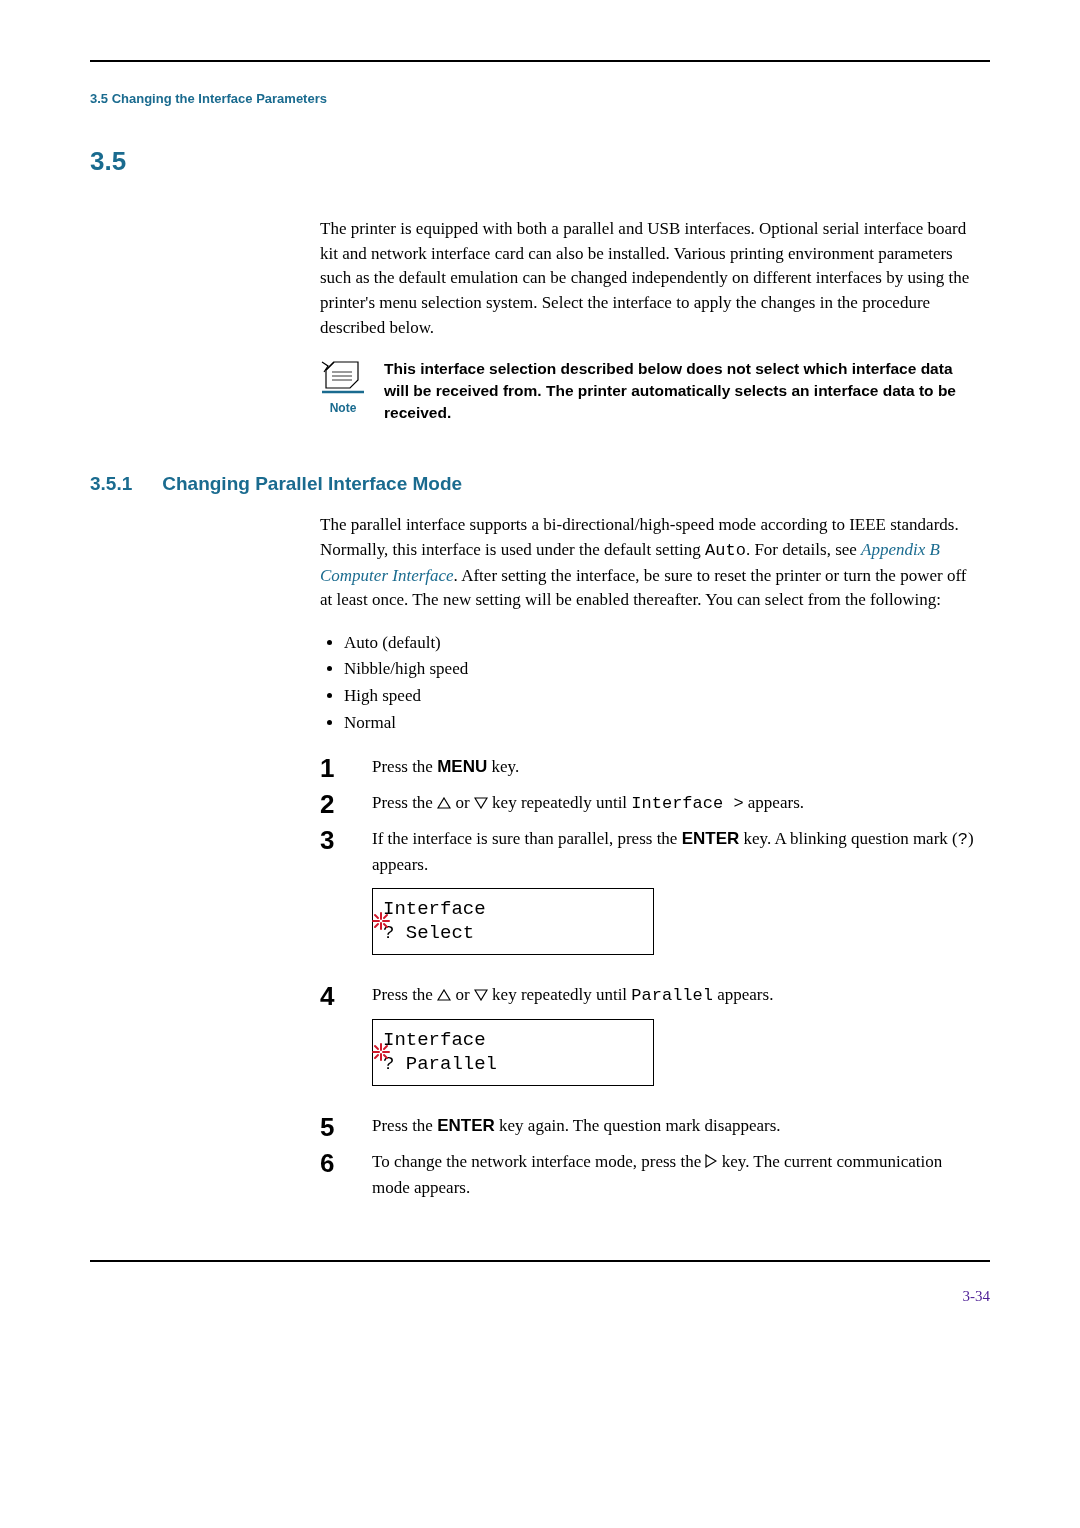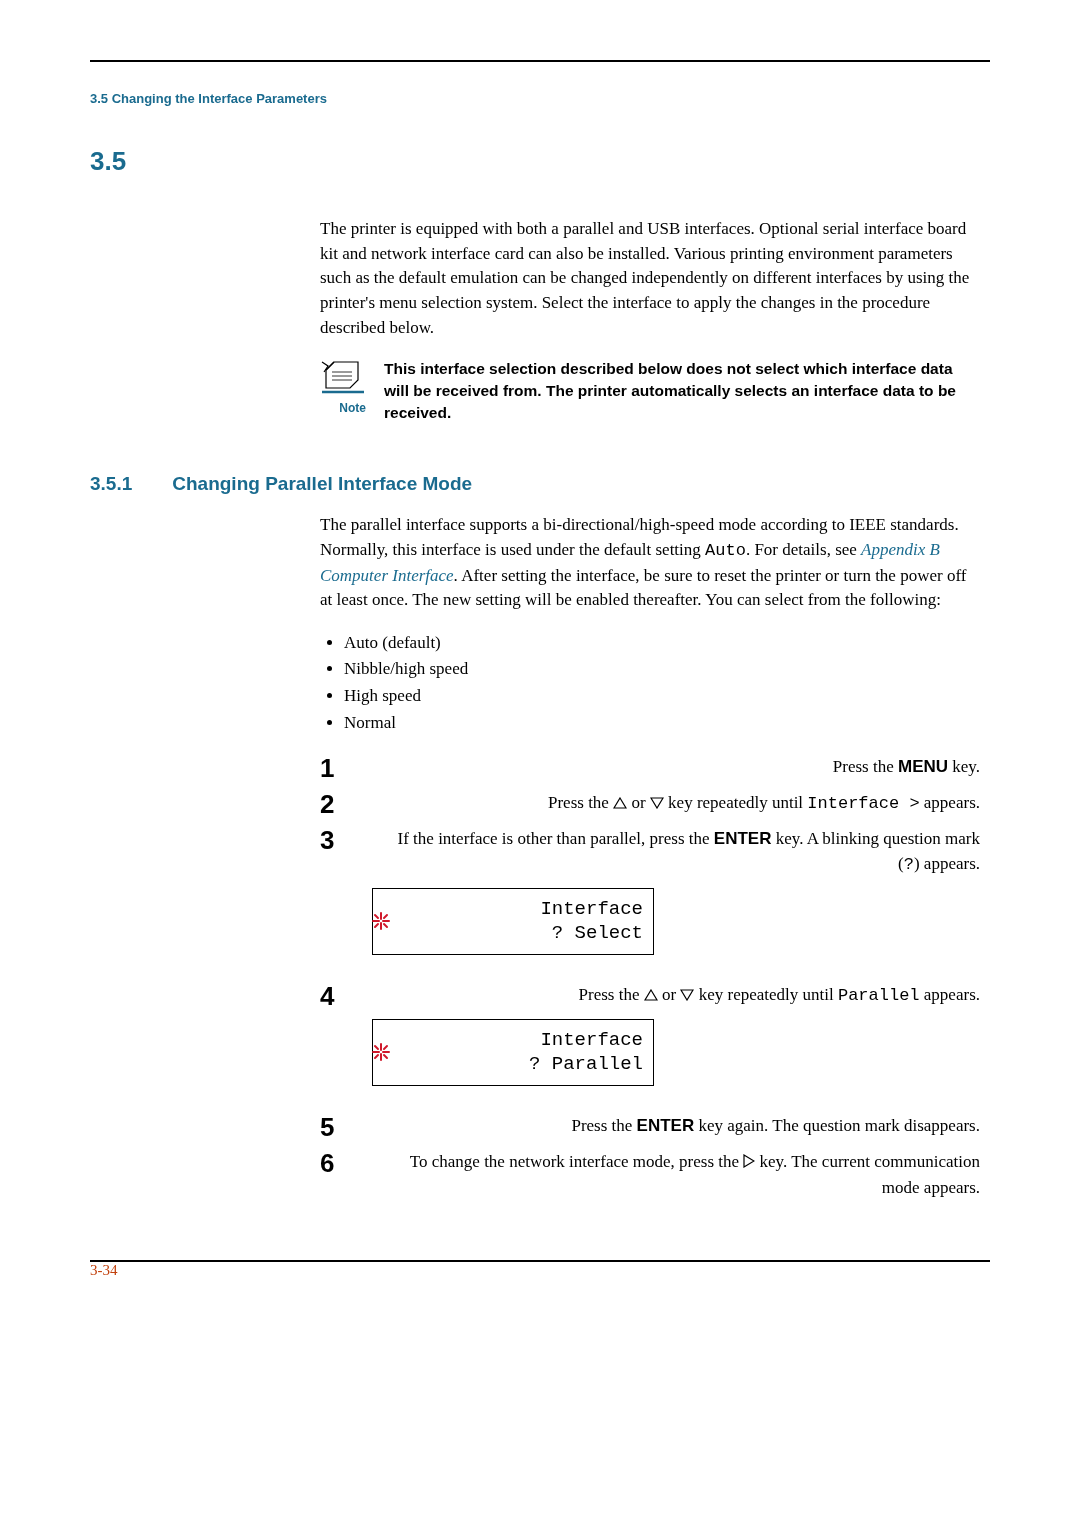--- a/index.html
+++ b/index.html
@@ -32,21 +32,21 @@
     margin-bottom: 40px;
   }
   .h1-num, .h1-title {
     font-family: Arial, Helvetica, sans-serif;
     font-size: 26px;
     font-weight: bold;
     color: #1a6b8f;
   }
   .h2-row {
     display: flex;
-    gap: 40px;
+    gap: 30px;
     align-items: baseline;
     margin-top: 50px;
     margin-bottom: 18px;
   }
   .h2-num, .h2-title {
     font-family: Arial, Helvetica, sans-serif;
     font-size: 19px;
     font-weight: bold;
     color: #1a6b8f;
   }
@@ -61,21 +61,21 @@
   }
   .note-row {
     display: flex;
     align-items: flex-start;
     gap: 18px;
     margin-top: 12px;
     margin-bottom: 20px;
   }
   .note-icon {
     flex: 0 0 auto;
-    text-align: right;
+    text-align: center;
   }
   .note-icon svg { display: block; }
   .note-label {
     font-family: Arial, Helvetica, sans-serif;
     font-size: 12px;
     font-weight: bold;
     color: #1a6b8f;
     margin-top: 2px;
   }
   .note-text {
@@ -100,21 +100,21 @@
   }
   .step-num {
     font-family: Arial, Helvetica, sans-serif;
     font-size: 26px;
     font-weight: 900;
     width: 28px;
     text-align: left;
     line-height: 1;
     flex: 0 0 auto;
   }
-  .step-body { flex: 1 1 auto; font-size: 17px; line-height: 1.45; text-align: right; }
+  .step-body { flex: 1 1 auto; font-size: 17px; line-height: 1.45; }
   .tri-up, .tri-down, .tri-right {
     display: inline-block;
     vertical-align: -1px;
   }
   .lcd {
     border: 1.5px solid #000;
     width: 260px;
     padding: 8px 10px 8px 10px;
     font-family: "Courier New", monospace;
     font-size: 19px;
@@ -125,24 +125,24 @@
   .lcd-row { white-space: pre; }
   .blink-arrow {
     position: absolute;
     left: -4px;
   }
   .footer-rule {
     border-top: 2px solid #000;
     margin-top: 60px;
   }
   .page-num {
-    text-align: left;
+    text-align: right;
     font-size: 15px;
-    color: #c2410c;
-    margin-top: 0;
+    color: #4c1d95;
+    margin-top: 26px;
   }
 </style>
 </head>
 <body>
 
 <div class="page">
 
   <div class="rule-top"></div>
   <div class="breadcrumb">3.5 Changing the Interface Parameters</div>
 
@@ -204,21 +204,21 @@
             </svg></span><span> or </span><span class="tri-down"><svg width="14" height="12">
               <polygon points="1,1 13,1 7,11" fill="none" stroke="#000" stroke-width="1.2"></polygon>
             </svg></span><span> key repeatedly until </span><span class="mono">Interface &gt;</span><span> appears.</span>
       </div>
     </div>
 
     <div class="step-row">
       <div class="step-num">3</div>
       <div class="step-body">
         <div>
-          <span>If the interface is other than parallel, press the </span><span class="key">ENTER</span><span> key. A blinking question mark (</span><span class="mono">?</span><span>) appears.</span>
+          <span>If the interface is sure than parallel, press the </span><span class="key">ENTER</span><span> key. A blinking question mark (</span><span class="mono">?</span><span>) appears.</span>
         </div>
         <div class="lcd">
           <div class="lcd-row"><span>Interface</span></div>
           <span class="blink-arrow" style="top:20px">
             <svg width="24" height="24">
                 <g stroke="#d0182b" stroke-width="2" stroke-linecap="round">
                   <line x1="12" y1="4" x2="12" y2="10"></line>
                   <line x1="4" y1="12" x2="10" y2="12"></line>
                   <line x1="14" y1="12" x2="20" y2="12"></line>
                   <line x1="12" y1="14" x2="12" y2="20"></line>

